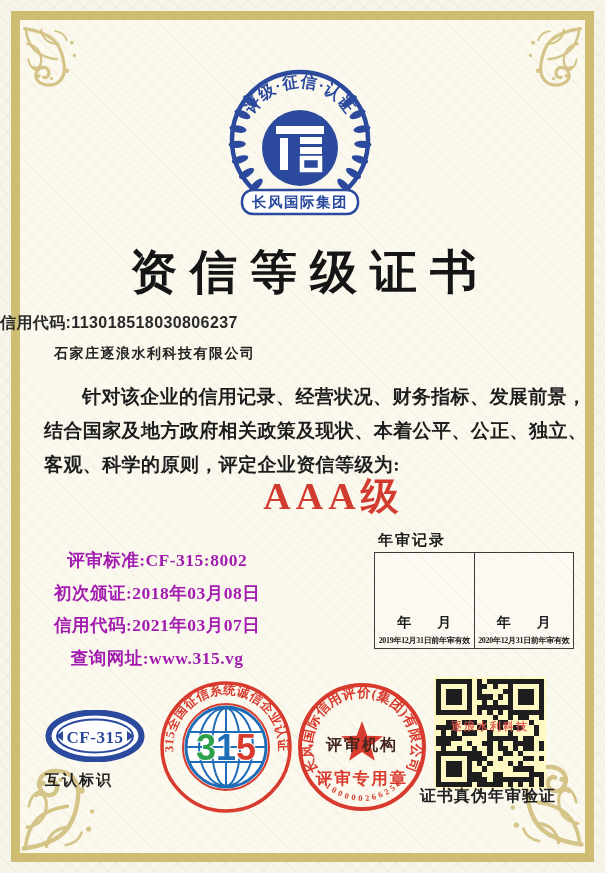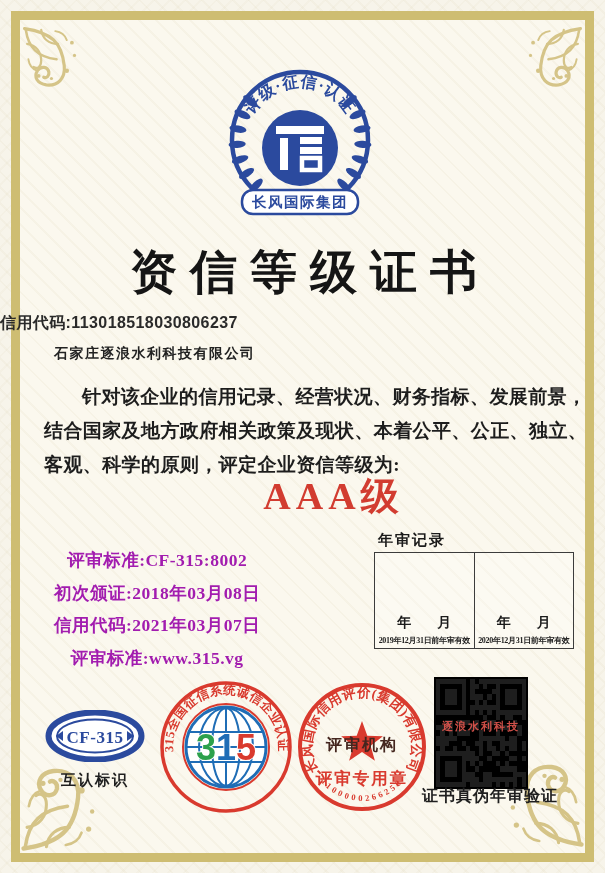--- a/index.html
+++ b/index.html
@@ -39,30 +39,30 @@
   .review-label{position:absolute;top:531px;left:378px;font-size:15px;font-weight:700;
     letter-spacing:2px;color:#1b1b1b;}
   .review-table{position:absolute;top:552px;left:374px;width:200px;height:97px;
     border:1.5px solid #3c3c3c;display:flex;box-sizing:border-box;background:rgba(255,255,255,.25);}
   .review-cell{flex:1;position:relative;}
   .review-cell+.review-cell{border-left:1.5px solid #3c3c3c;}
   .ym{position:absolute;bottom:16px;left:0;width:100%;display:flex;justify-content:center;gap:26px;
     font-size:14px;font-weight:700;color:#1b1b1b;}
   .note{position:absolute;bottom:2px;left:0;width:100%;text-align:center;font-size:8px;
     font-weight:700;color:#222;letter-spacing:-.3px;white-space:nowrap;}
-  .caption{position:absolute;font-size:15px;font-weight:700;color:#1f1f1f;letter-spacing:2px;text-align:center;}
+  .caption{position:absolute;font-size:15px;font-weight:700;color:#1f1f1f;letter-spacing:2px;}
   
   .f-blue{fill:var(--blue);} .s-blue{stroke:var(--blue);} .f-w{fill:#fff;} .s-w{stroke:#fff;}
   .f-red{fill:var(--red);} .s-red{stroke:var(--red);} .s-gb{stroke:var(--globeBlue);}
   .none{fill:none;}
   .arc-t{font-size:16px;font-weight:700;letter-spacing:1px;fill:var(--blue);}
   .ring-t{font-size:12.5px;font-weight:700;fill:var(--red);letter-spacing:.5px;}
   .stamp-t{font-size:13.5px;font-weight:700;fill:var(--red);letter-spacing:.5px;}
   
-  .qr{position:absolute;top:677px;left:434px;width:94px;height:112px;background:#000000;}
+  .qr{position:absolute;top:677px;left:434px;width:112px;height:112px;background:#fef9c3;}
   .qr-grid{position:absolute;inset:2px;display:grid;grid-template-columns:repeat(21,1fr);grid-template-rows:repeat(21,1fr);}
   .qc{background:transparent;} .qc.d{background:#1e1e1e;}
   .qr-overlay{position:absolute;top:42px;left:0;width:100%;text-align:center;color:var(--qrRed);
     font-size:11px;font-weight:700;letter-spacing:2px;opacity:.92;}
 </style>
 </head>
 <body>
 
 <div class="cert">
   <div class="frame"></div>
@@ -145,21 +145,21 @@
     <div class="ln">结合国家及地方政府相关政策及现状、本着公平、公正、独立、</div>
     <div class="ln">客观、科学的原则，评定企业资信等级为:</div>
   </div>
 
   <div class="rating">AAA级</div>
 
   <div class="details">
     <div>评审标准:CF-315:8002</div>
     <div>初次颁证:2018年03月08日</div>
     <div>信用代码:2021年03月07日</div>
-    <div>评审标准:www.315.vg</div>
+    <div>查询网址:www.315.vg</div>
   </div>
 
   <div class="review-label">年审记录</div>
   <div class="review-table">
     <div class="review-cell">
       <div class="ym">
         <span>年</span>
           <span>月</span>
       </div>
       <div class="note">2019年12月31日前年审有效</div>

